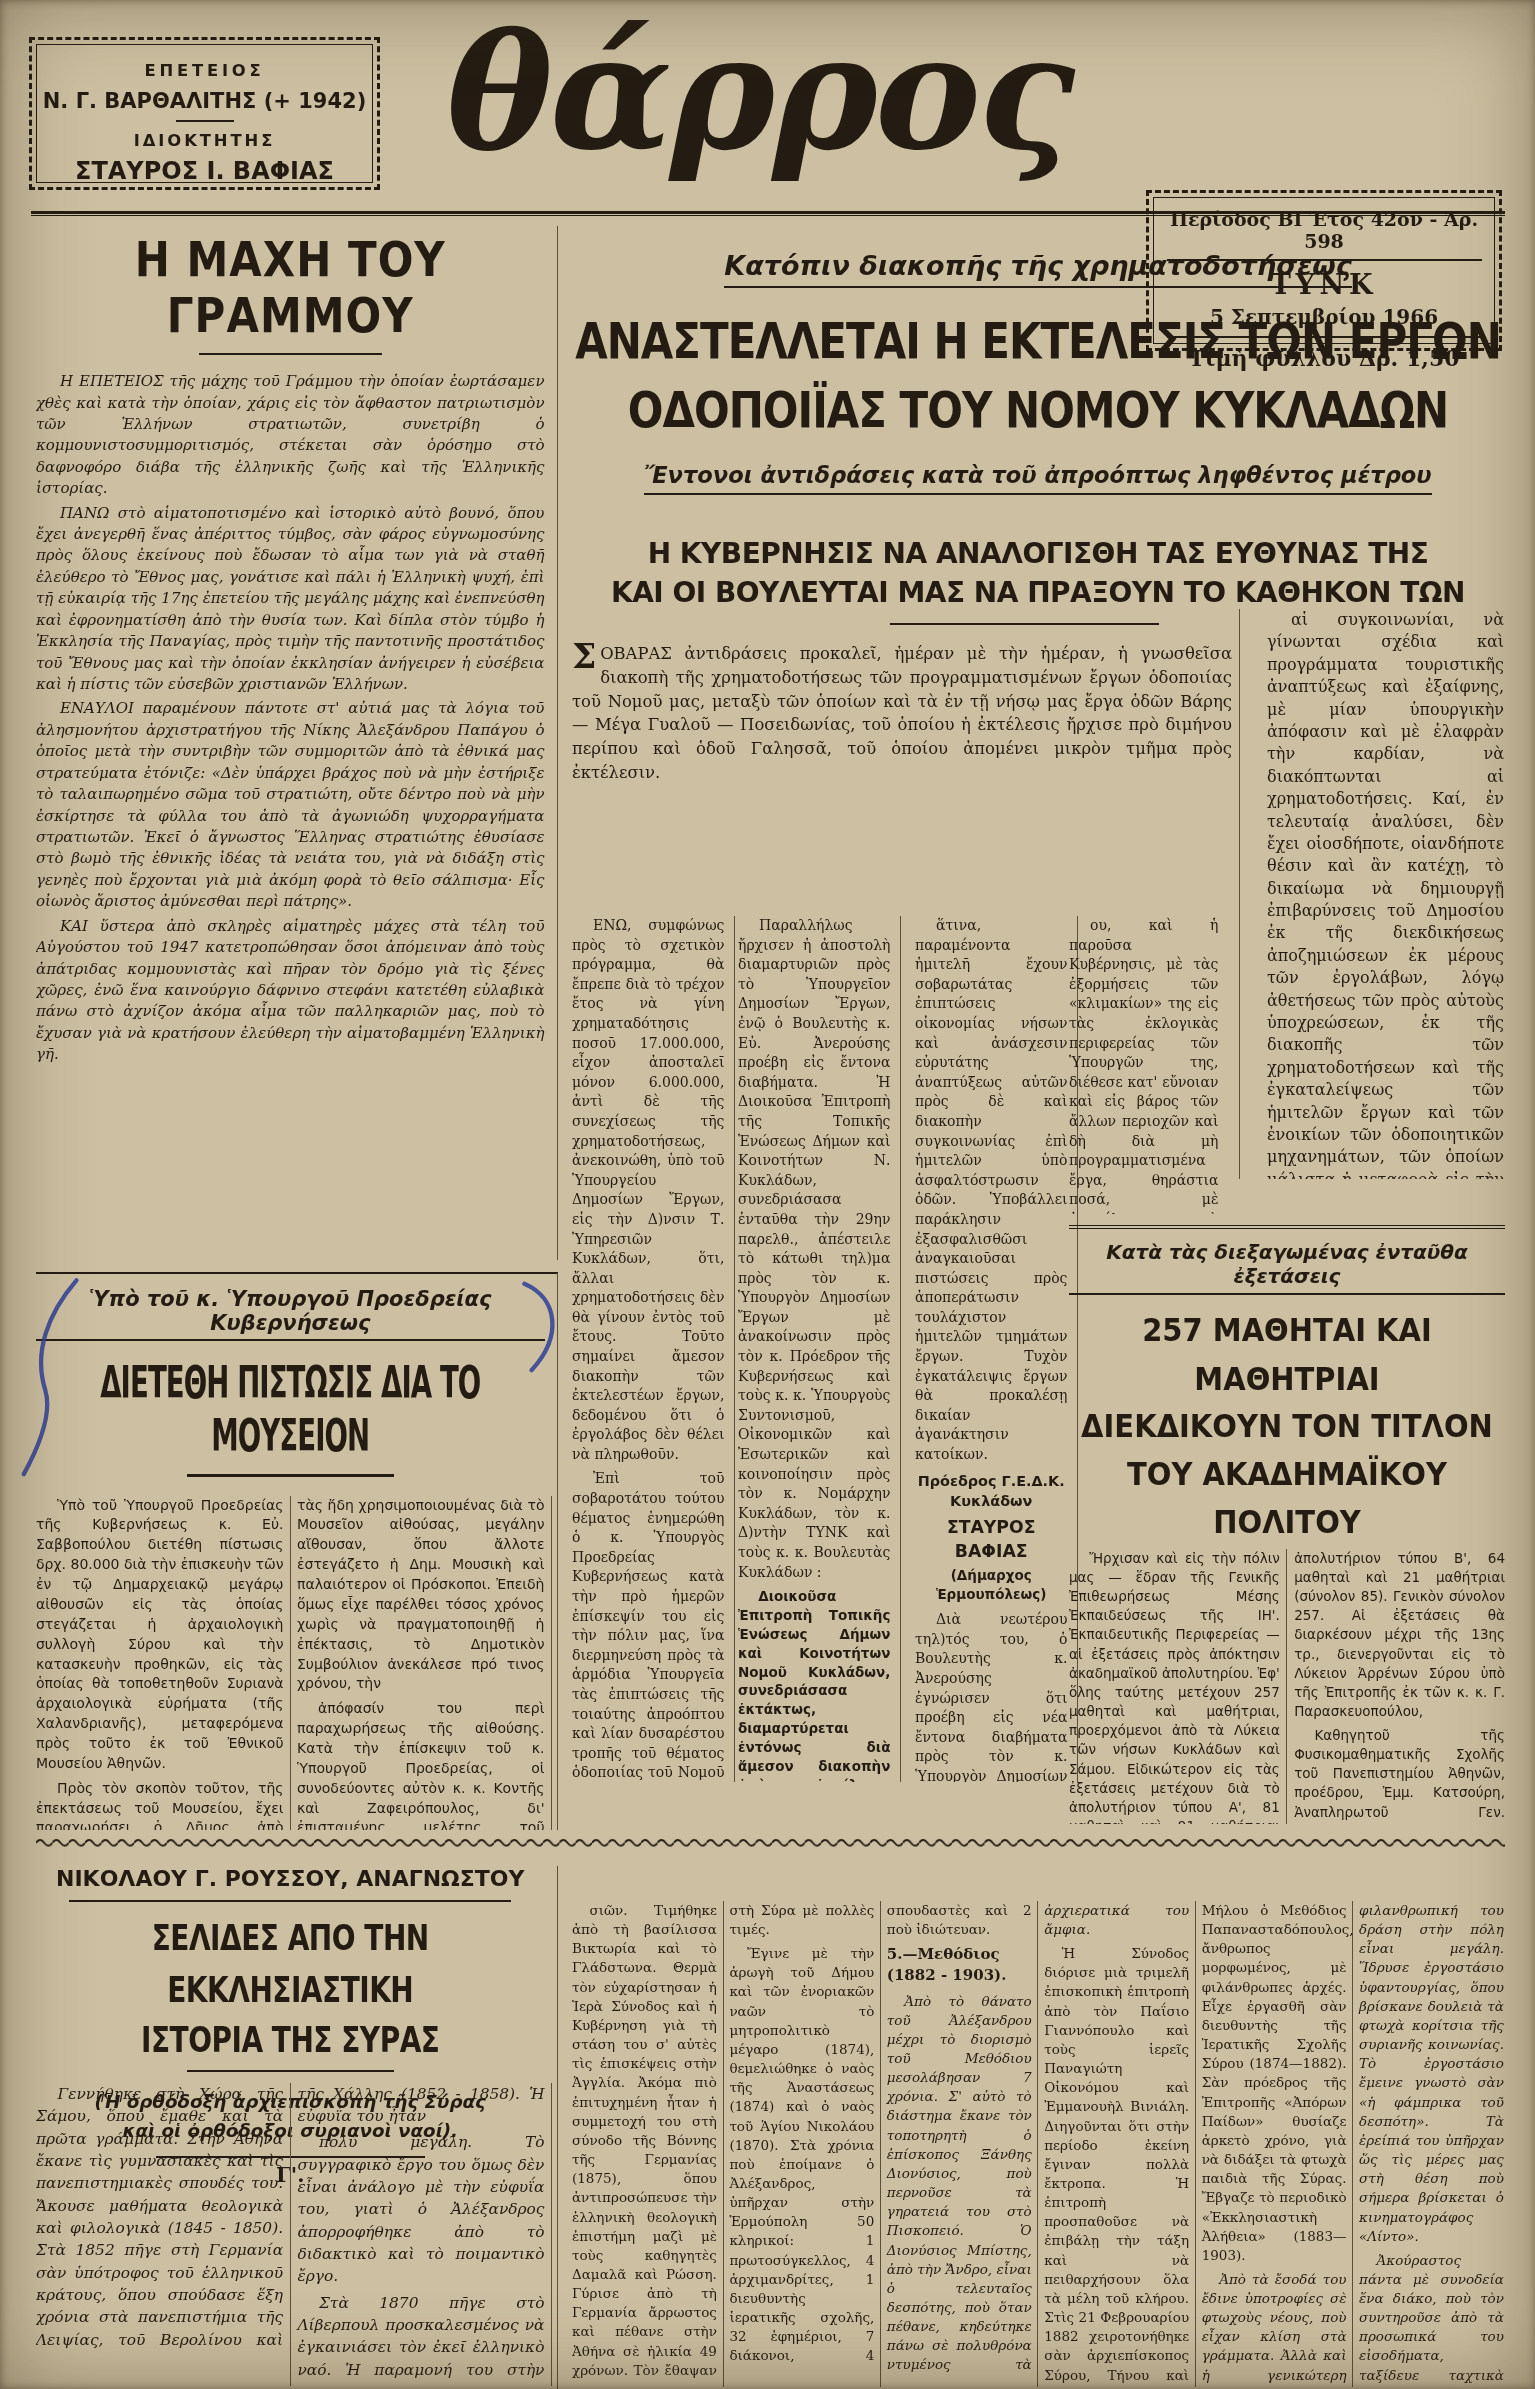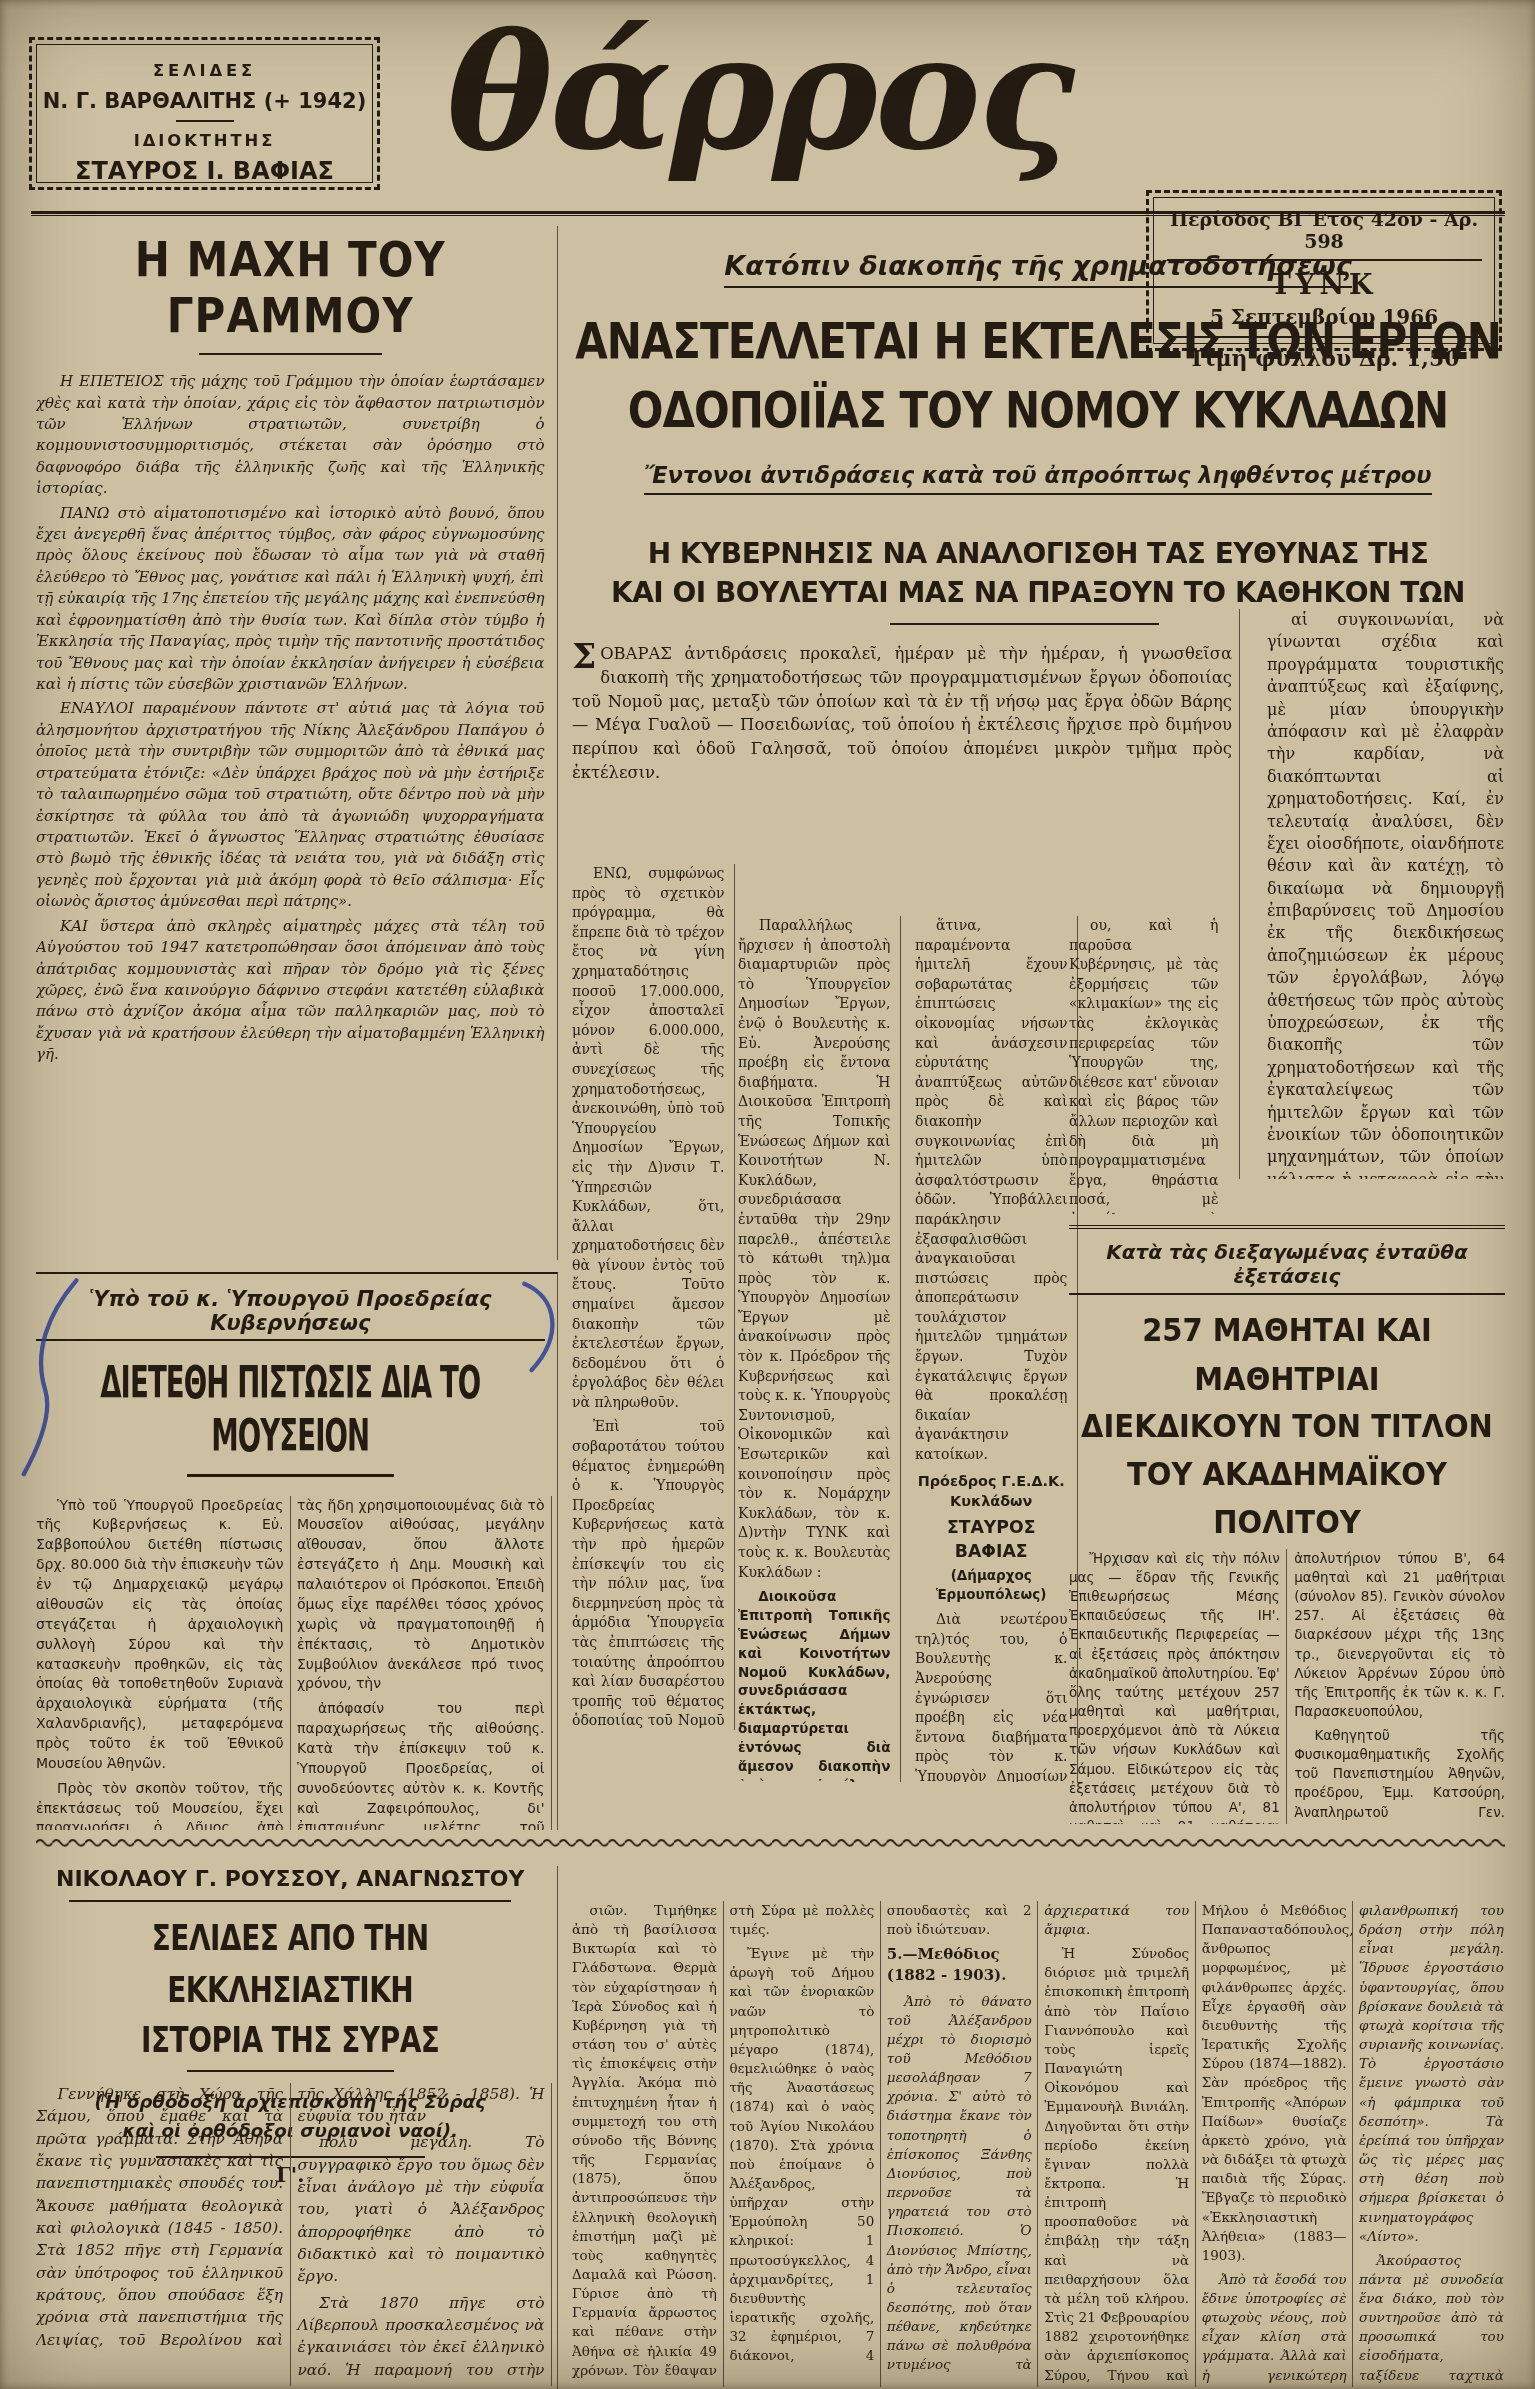--- a/index.html
+++ b/index.html
@@ -48,21 +48,21 @@
               letter-spacing:-1px;line-height:1.35;transform:scale(1,1.2);transform-origin:top;}
   .m-sub1{left:572px;top:462px;width:932px;font-size:22.6px;}
   .m-sub2{left:572px;top:534px;width:932px;text-align:center;font-family:"DejaVu Sans",sans-serif;
           font-weight:bold;font-size:28px;line-height:1.4;letter-spacing:-0.5px;}
   .m-rule2{left:890px;top:623px;width:269px;}
   .lede{left:572px;top:642px;width:660px;height:269px;font-size:16.4px;line-height:1.45;
         text-align:justify;overflow:hidden;}
   .lede p{margin:0;}
   .lede p::first-letter{font-size:2.1em;font-weight:bold;float:left;line-height:.85;padding-right:3.8px;}
   .mcol{font-size:14px;line-height:1.4;overflow:hidden;box-sizing:border-box;padding-right:9.6px;}
-  .c1{left:572px;top:864px;width:163px;height:866px;}
+  .c1{left:572px;top:916px;width:163px;height:866px;}
   .c2{left:738px;top:916px;width:163px;height:866px;}
   .c3{left:903px;top:916px;width:163px;height:866px;margin-left:12px;}
   .c4{left:1069px;top:916px;width:159px;height:298px;border-right:none;}
   .c5{left:1239px;top:609px;width:265px;height:570px;border-left:1px solid #5a4f3c;
       padding-left:27px;padding-right:0;font-size:16px;}
   .sig{font-family:"DejaVu Sans",sans-serif;font-weight:bold;text-align:center;margin:6.7px 0;}
   .sig .s1{font-size:14.4px;}
   .sig .s2{font-size:17.3px;margin-top:2.9px;}
   .sig .s3{font-size:13.5px;margin-top:2.9px;}
   .boldlead{font-weight:bold;font-family:"DejaVu Sans",sans-serif;font-size:13.5px;}
@@ -108,21 +108,21 @@
                column-rule:1px solid #5a4f3c;font-size:13.5px;line-height:1.42;overflow:hidden;}
   .b-rightcols p{margin:0 0 4.8px;text-indent:1.3em;text-align:justify;}
   .b-subhead{font-weight:bold;font-size:15px;text-align:center;text-indent:0 !important;margin:7.7px 0;}
 </style>
 </head>
 <body>
 
 <div class="page">
 
   <div class="abs fancy-box founder">
-    <div class="f1">ΣΕΛΙΔΕΣ</div>
+    <div class="f1">ΕΠΕΤΕΙΟΣ</div>
     <div class="f2">Ν. Γ. ΒΑΡΘΑΛΙΤΗΣ (+ 1942)</div>
     <div class="f2u"></div>
     <div class="f3">ΙΔΙΟΚΤΗΤΗΣ</div>
     <div class="f4">ΣΤΑΥΡΟΣ Ι. ΒΑΦΙΑΣ</div>
   </div>
 
   <div class="abs logo">θάρρος</div>
 
   <div class="abs fancy-box issue">
     <div class="i1">Περίοδος ΒΙ Έτος 42ον - Άρ. 598</div>

